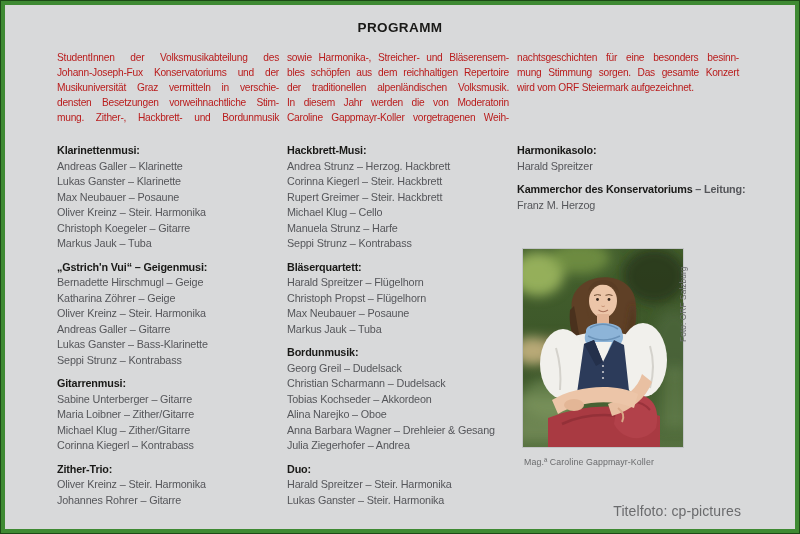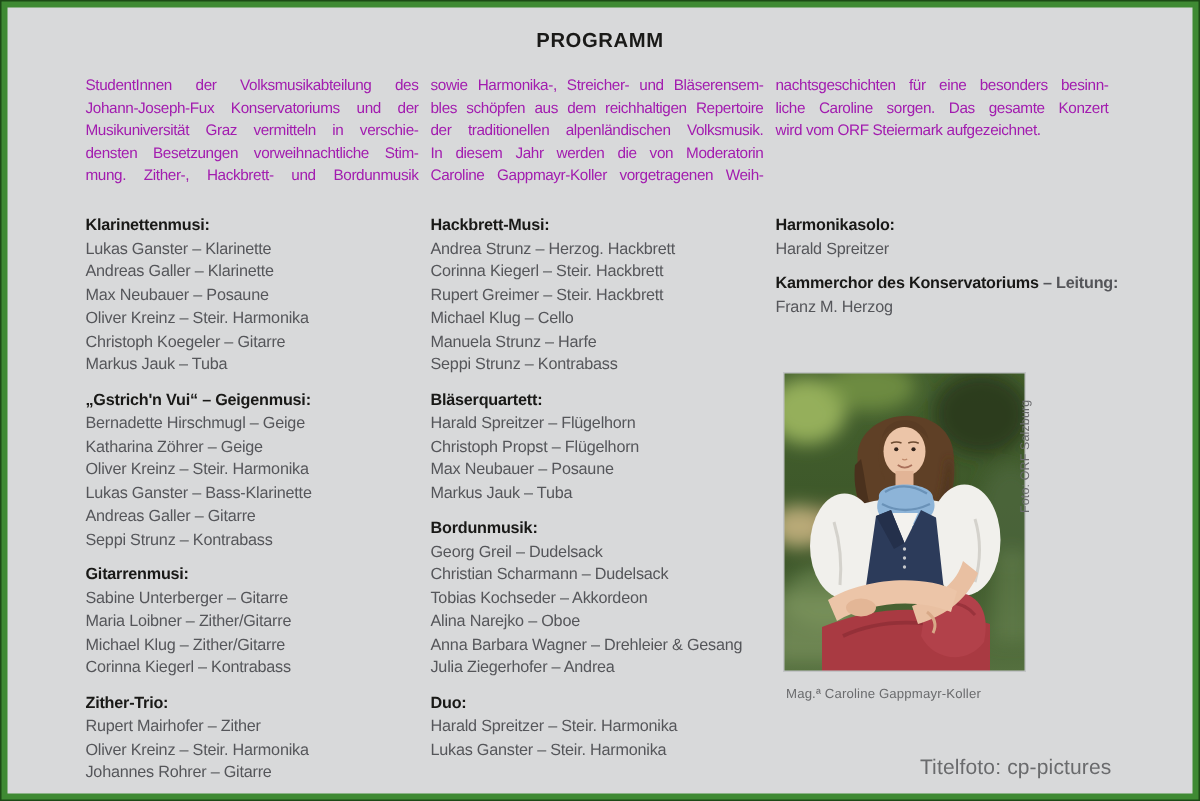--- a/index.html
+++ b/index.html
@@ -2,21 +2,21 @@
 <html><head>
 <meta charset="utf-8">
 <style>
   html,body{margin:0;padding:0;background:#fff;}
   *{box-sizing:border-box;}
   .frame{position:relative;width:800px;height:534px;background:#3f8a33;border:1px solid #1d4a16;font-family:"Liberation Sans","DejaVu Sans",sans-serif;}
   .inner{position:absolute;inset:4px;background:#d8d9da;overflow:hidden;}
   .title-wrap{position:absolute;top:13px;left:0;right:0;text-align:center;}
   .title{font-size:13.5px;font-weight:bold;color:#1a1a18;letter-spacing:.4px;}
   .content{position:absolute;left:52px;top:45px;width:682px;display:grid;grid-template-columns:repeat(3,222px);column-gap:8px;}
-  .intro{height:93px;color:#a21caf;}
+  .intro{height:93px;color:#b91c1c;}
   .iline{font-size:10.2px;line-height:15px;letter-spacing:-0.25px;text-align:justify;}
   .iline.j{text-align-last:justify;}
   .section{margin-bottom:8px;}
   .sec-h{font-size:10.8px;font-weight:bold;color:#191917;line-height:15.5px;letter-spacing:-0.15px;white-space:nowrap;}
   .sec-h .rest{font-weight:bold;color:#55565a;}
   .item{font-size:10.8px;color:#55565a;line-height:15.5px;letter-spacing:-0.15px;white-space:nowrap;}
   .photo-wrap{position:absolute;left:517px;top:243px;width:162px;height:200px;}
   .photo-wrap svg{display:block;width:162px;height:200px;}
   .photo-credit{position:absolute;left:684px;top:240px;width:86px;height:11px;font-size:8.3px;color:#6a6b6d;letter-spacing:.1px;transform-origin:0 100%;transform:rotate(-90deg) translateX(-86px);white-space:nowrap;}
   .photo-caption{position:absolute;left:519px;top:452px;font-size:8.8px;color:#6a6b6d;letter-spacing:.1px;text-align:right;}
@@ -37,46 +37,45 @@
         <div class="intro">
             <div class="iline j">StudentInnen der Volksmusikabteilung des</div>
             <div class="iline j">Johann-Joseph-Fux Konservatoriums und der</div>
             <div class="iline j">Musikuniversität Graz vermitteln in verschie-</div>
             <div class="iline j">densten Besetzungen vorweihnachtliche Stim-</div>
             <div class="iline j">mung. Zither-, Hackbrett- und Bordunmusik</div>
           </div>
         <div>
             <div class="section">
               <div class="sec-h">Klarinettenmusi:</div>
+              <div class="item">Andreas Galler – Klarinette</div>
               <div class="item">Lukas Ganster – Klarinette</div>
-              <div class="item">Andreas Galler – Klarinette</div>
               <div class="item">Max Neubauer – Posaune</div>
               <div class="item">Oliver Kreinz – Steir. Harmonika</div>
               <div class="item">Christoph Koegeler – Gitarre</div>
               <div class="item">Markus Jauk – Tuba</div>
             </div>
             <div class="section">
               <div class="sec-h">„Gstrich'n Vui“ – Geigenmusi:</div>
               <div class="item">Bernadette Hirschmugl – Geige</div>
               <div class="item">Katharina Zöhrer – Geige</div>
               <div class="item">Oliver Kreinz – Steir. Harmonika</div>
+              <div class="item">Andreas Galler – Gitarre</div>
               <div class="item">Lukas Ganster – Bass-Klarinette</div>
-              <div class="item">Andreas Galler – Gitarre</div>
               <div class="item">Seppi Strunz – Kontrabass</div>
             </div>
             <div class="section">
               <div class="sec-h">Gitarrenmusi:</div>
               <div class="item">Sabine Unterberger – Gitarre</div>
               <div class="item">Maria Loibner – Zither/Gitarre</div>
               <div class="item">Michael Klug – Zither/Gitarre</div>
               <div class="item">Corinna Kiegerl – Kontrabass</div>
             </div>
             <div class="section">
               <div class="sec-h">Zither-Trio:</div>
-              <div class="item">Rupert Mairhofer – Zither</div>
               <div class="item">Oliver Kreinz – Steir. Harmonika</div>
               <div class="item">Johannes Rohrer – Gitarre</div>
             </div>
           </div>
       </div>
       <div>
         <div class="intro">
             <div class="iline j">sowie Harmonika-, Streicher- und Bläserensem-</div>
             <div class="iline j">bles schöpfen aus dem reichhaltigen Repertoire</div>
             <div class="iline j">der traditionellen alpenländischen Volksmusik.</div>
@@ -112,21 +111,21 @@
             <div class="section">
               <div class="sec-h">Duo:</div>
               <div class="item">Harald Spreitzer – Steir. Harmonika</div>
               <div class="item">Lukas Ganster – Steir. Harmonika</div>
             </div>
           </div>
       </div>
       <div>
         <div class="intro">
             <div class="iline j">nachtsgeschichten für eine besonders besinn-</div>
-            <div class="iline j">liche Caroline sorgen. Das gesamte Konzert</div>
+            <div class="iline j">mung Stimmung sorgen. Das gesamte Konzert</div>
             <div class="iline">wird vom ORF Steiermark aufgezeichnet.</div>
           </div>
         <div>
             <div class="section">
               <div class="sec-h">Harmonikasolo:</div>
               <div class="item">Harald Spreitzer</div>
             </div>
             <div class="section">
               <div class="sec-h">Kammerchor des Konservatoriums<span class="rest"> – Leitung:</span></div>
               <div class="item">Franz M. Herzog</div>

